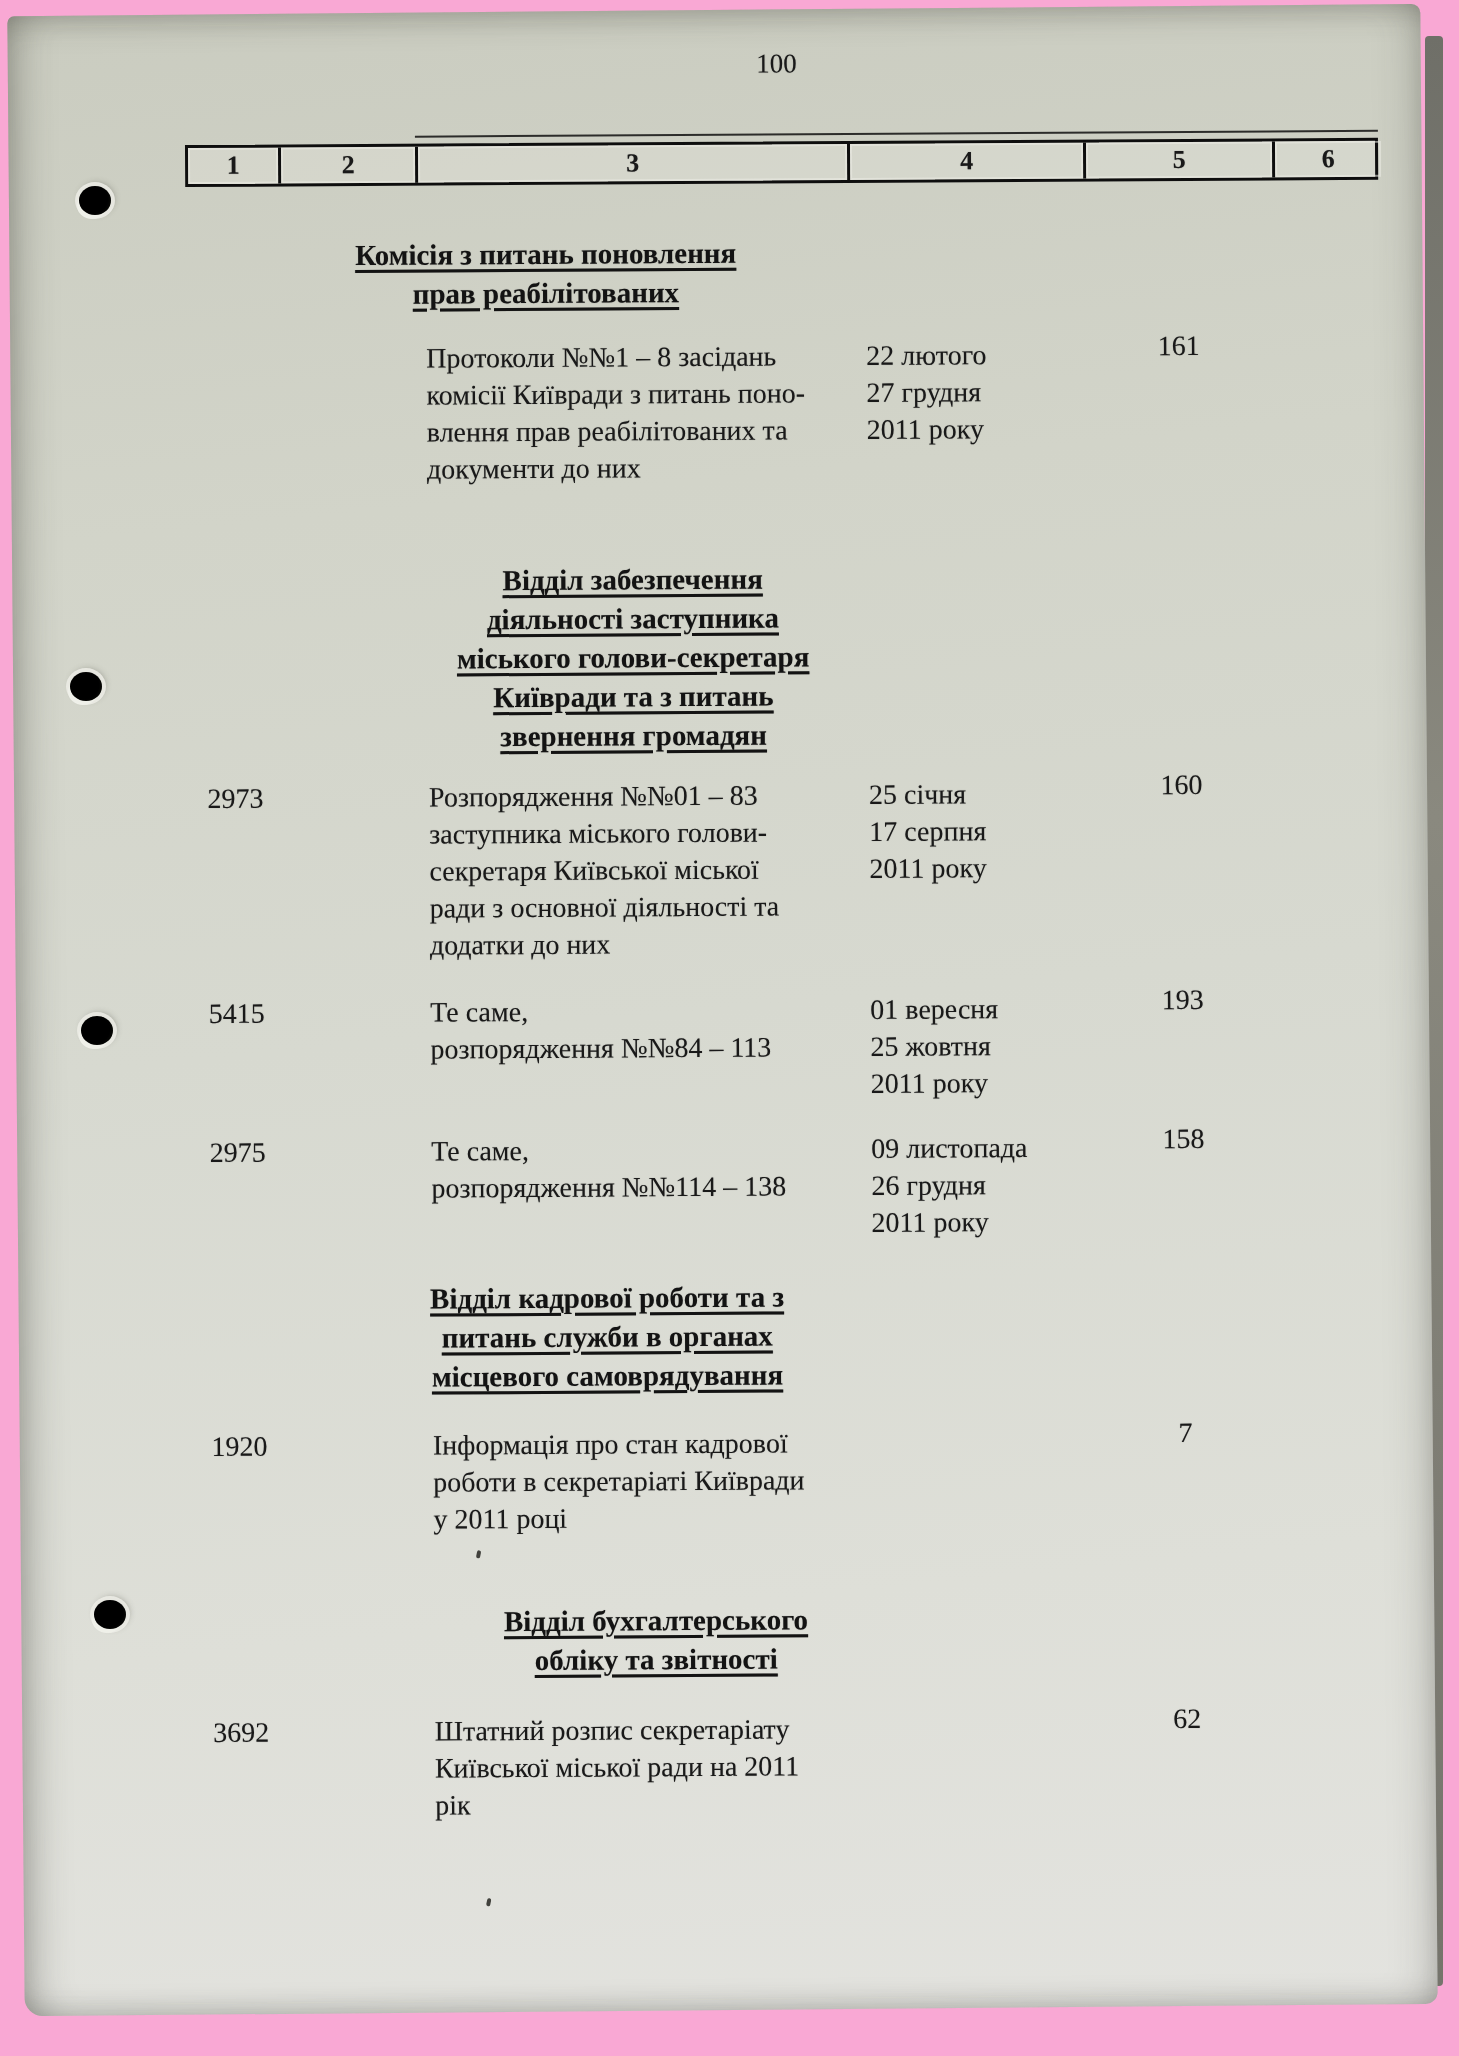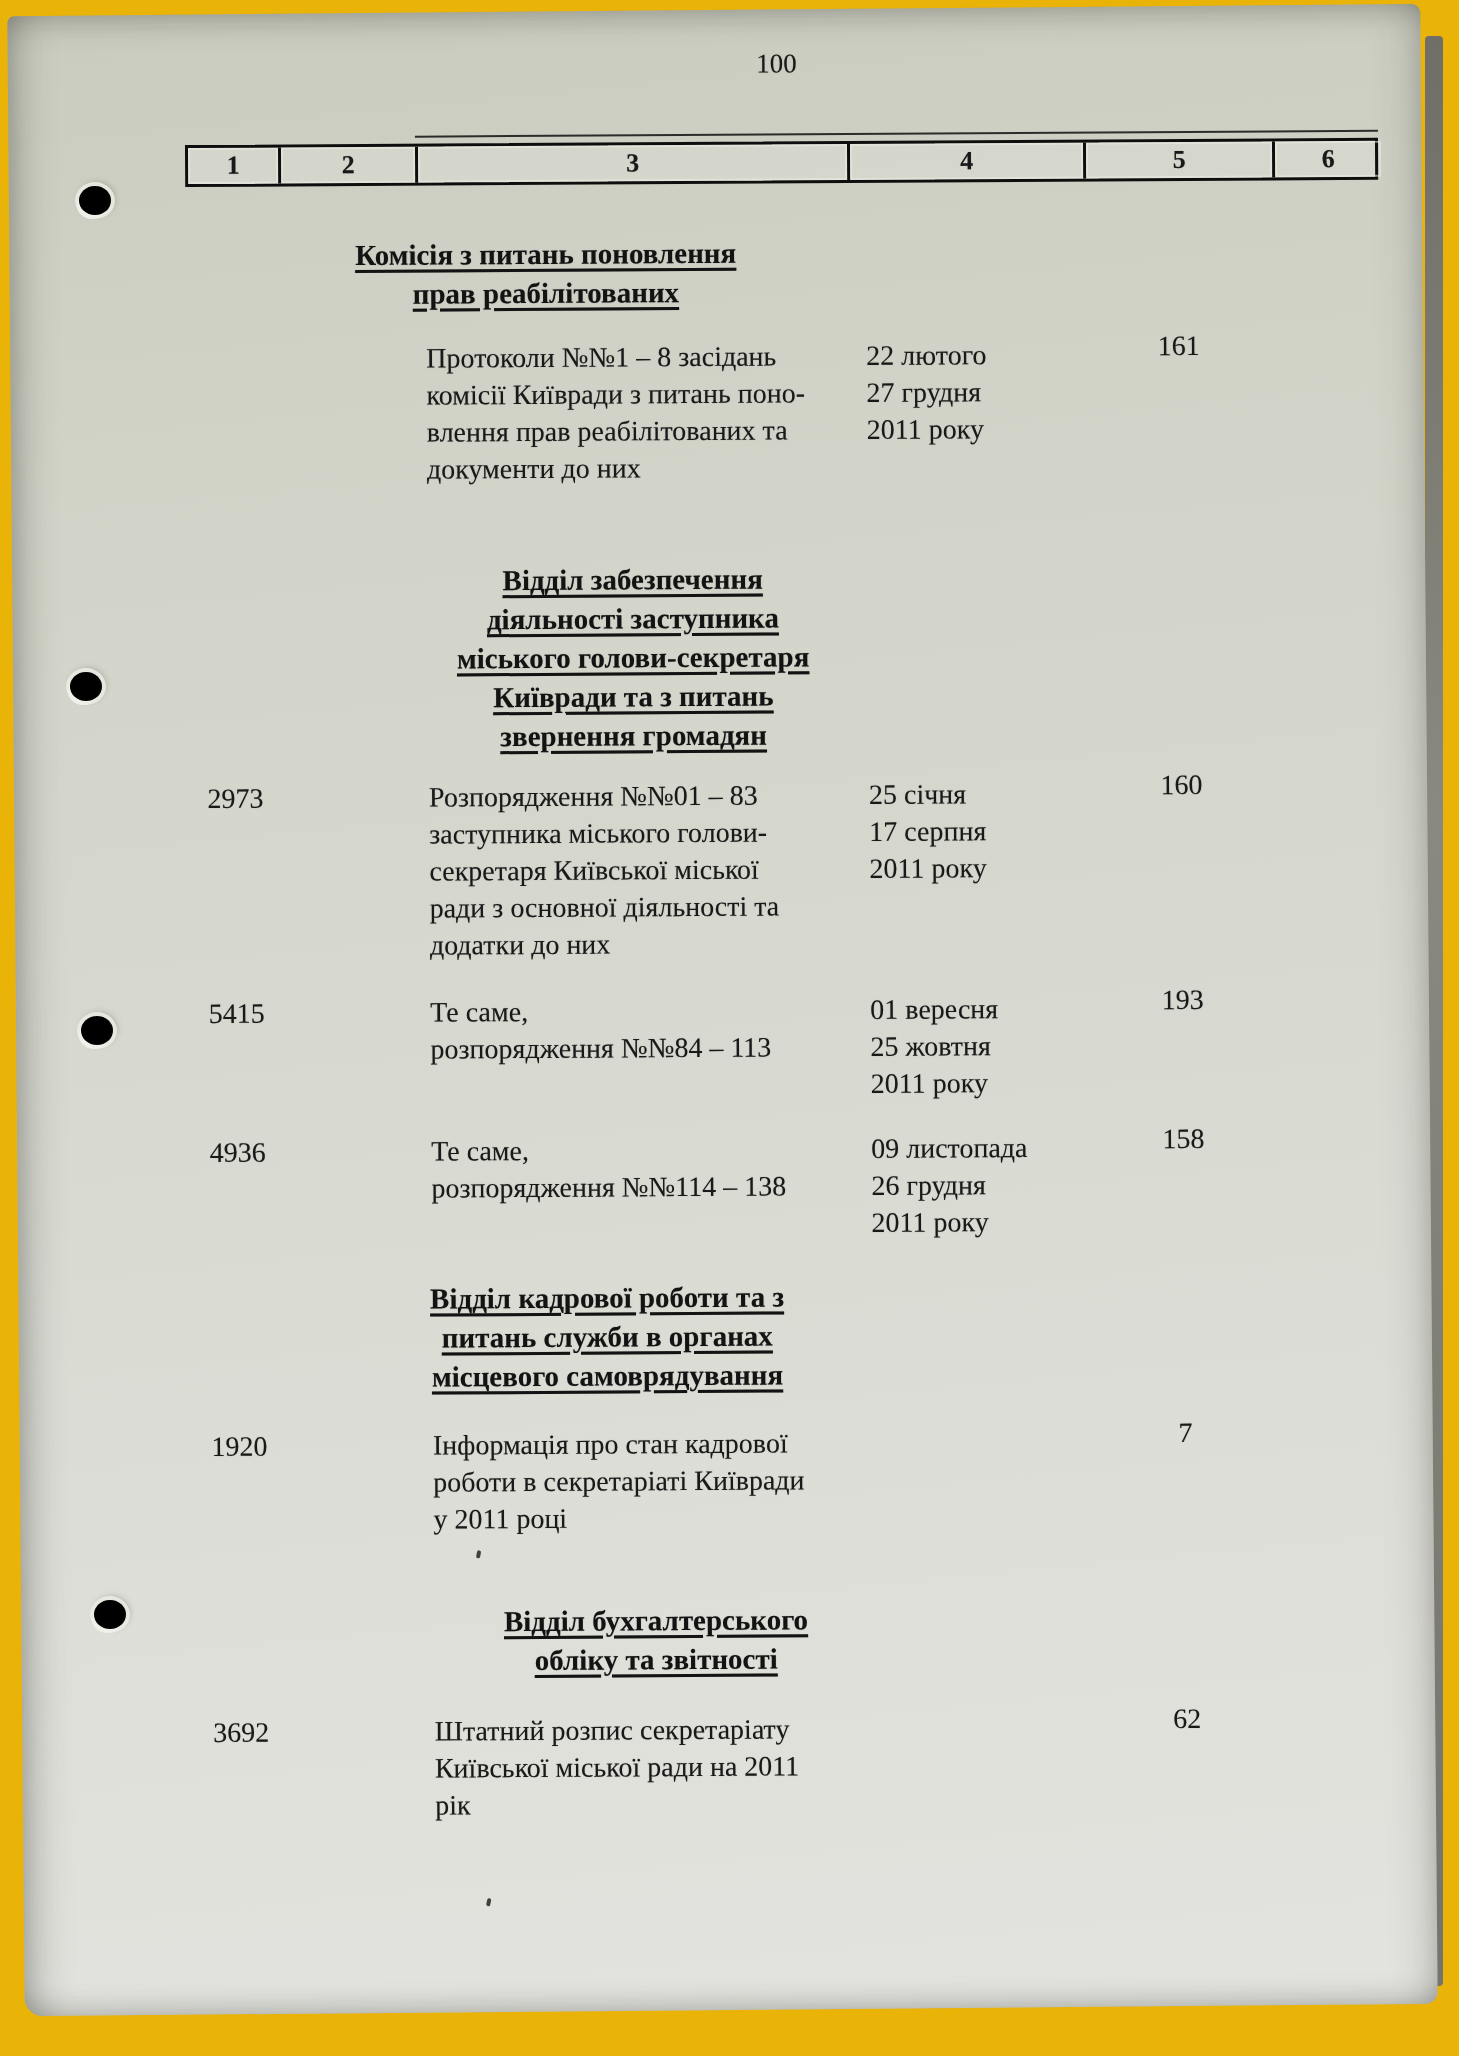--- a/index.html
+++ b/index.html
@@ -1,19 +1,19 @@
 <!DOCTYPE html>
 <html><head>
 <meta charset="utf-8">
 <style>
   html,body{margin:0;padding:0;background:#050505;}
   .scan{
     position:relative;
     width:1459px;height:2056px;
-    background:#eab308;
+    background:#f9a8d4;
     overflow:hidden;
     font-family:"Liberation Serif","DejaVu Serif",serif;
   }
   .stack-edge{
     position:absolute;
     right:16px;top:36px;bottom:70px;width:18px;
     background:linear-gradient(180deg,#6f6f68,#8a897f 40%,#75746c);
     border-radius:4px;
   }
   .paper{
@@ -169,21 +169,21 @@
       </div>
       <div class="dates">
         <div>01 вересня</div>
         <div>25 жовтня</div>
         <div>2011 року</div>
       </div>
       <div class="count">193</div>
     </div>
 
     <div class="entry" style="top:1134px;">
-      <div class="num">4936</div>
+      <div class="num">2975</div>
       <div class="desc">
         <div>Те саме,</div>
         <div>розпорядження №№114 – 138</div>
       </div>
       <div class="dates">
         <div>09 листопада</div>
         <div>26 грудня</div>
         <div>2011 року</div>
       </div>
       <div class="count">158</div>

